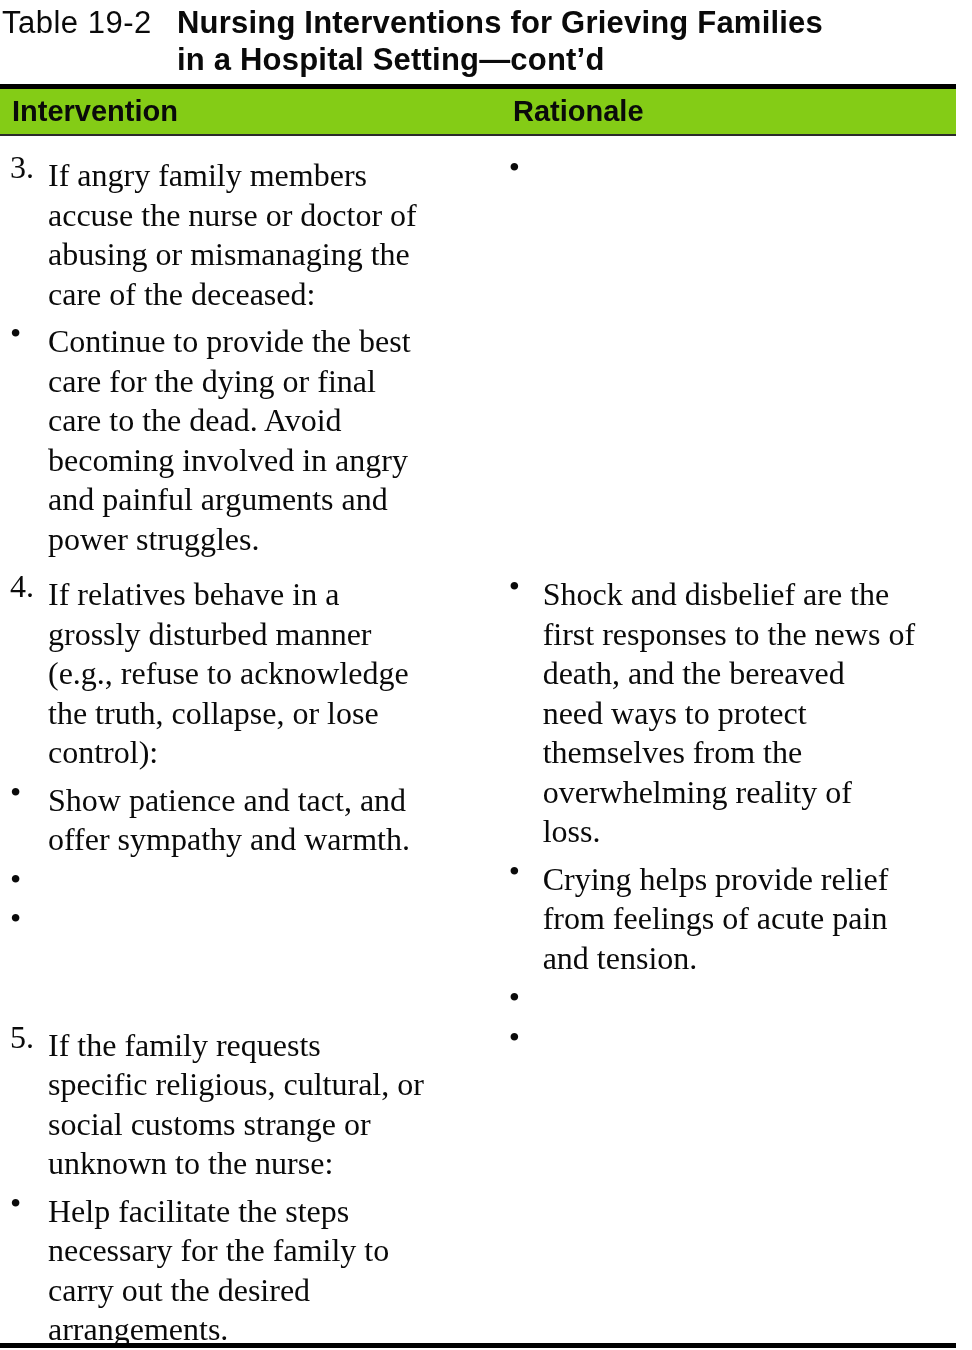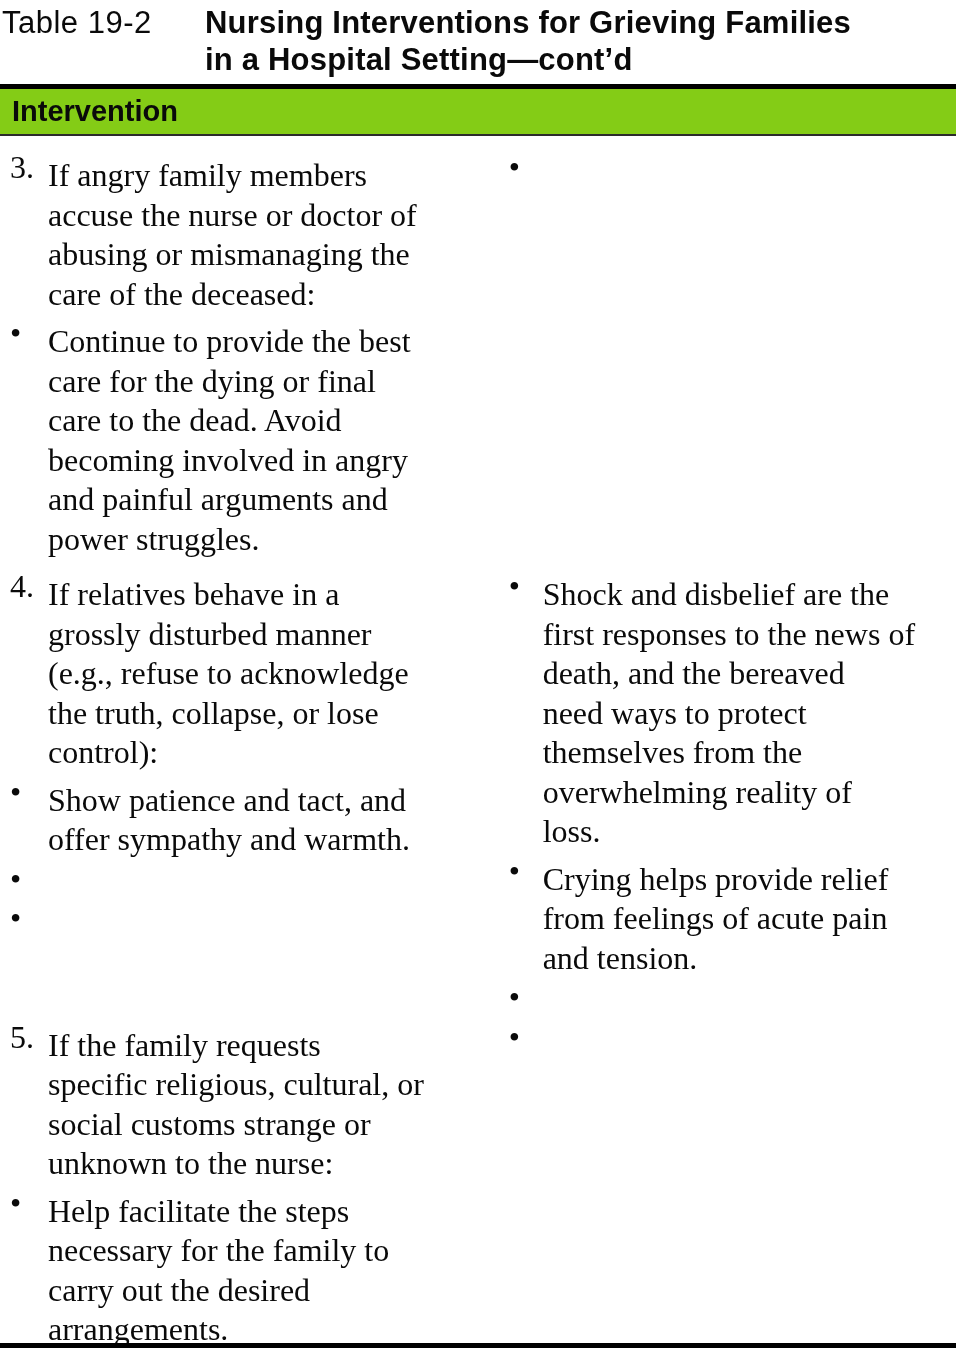--- a/index.html
+++ b/index.html
@@ -28,21 +28,21 @@
     line-height: 37px;
     letter-spacing: 0.5px;
   }
   .cap-title {
     margin: 0;
     font-size: 31px;
     font-weight: 700;
     line-height: 37px;
     letter-spacing: 0.2px;
   }
-  .cap-title span { display: block; margin-left: 28px; }
+  .cap-title span { display: block; }
   
   .colhead {
     display: flex;
     align-items: center;
     background: #84cc16;
     border-top: 5px solid #000000;
     border-bottom: 2px solid #2b2b2b;
     height: 45px;
     font-family: "Liberation Sans", sans-serif;
     font-weight: 700;
@@ -89,20 +89,21 @@
   <header class="caption">
     <span class="cap-label">Table 19-2</span>
     <h1 class="cap-title">
       <span>Nursing Interventions for Grieving Families</span>
       <span>in a Hospital Setting—cont’d</span>
     </h1>
   </header>
 
   <div class="colhead">
     <div class="ch-left">Intervention</div>
+    <div class="ch-right">Rationale</div>
   </div>
 
   <main class="tbody">
 
     <section class="trow gap-after">
       <div class="cell left">
         <div class="item">
           <span class="marker">3.</span>
           <span class="text">If angry family members
 accuse the nurse or doctor of

